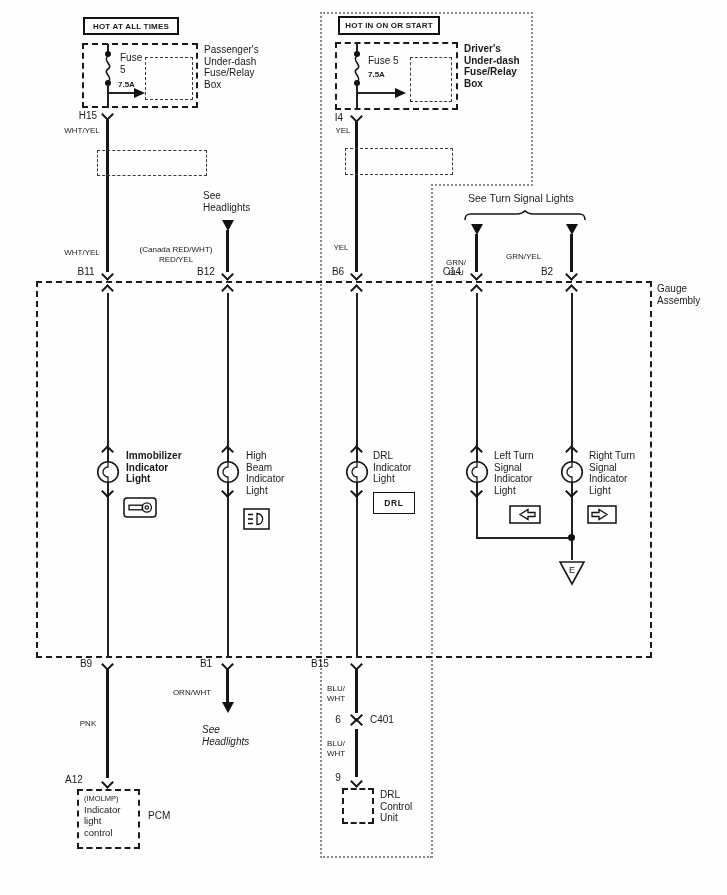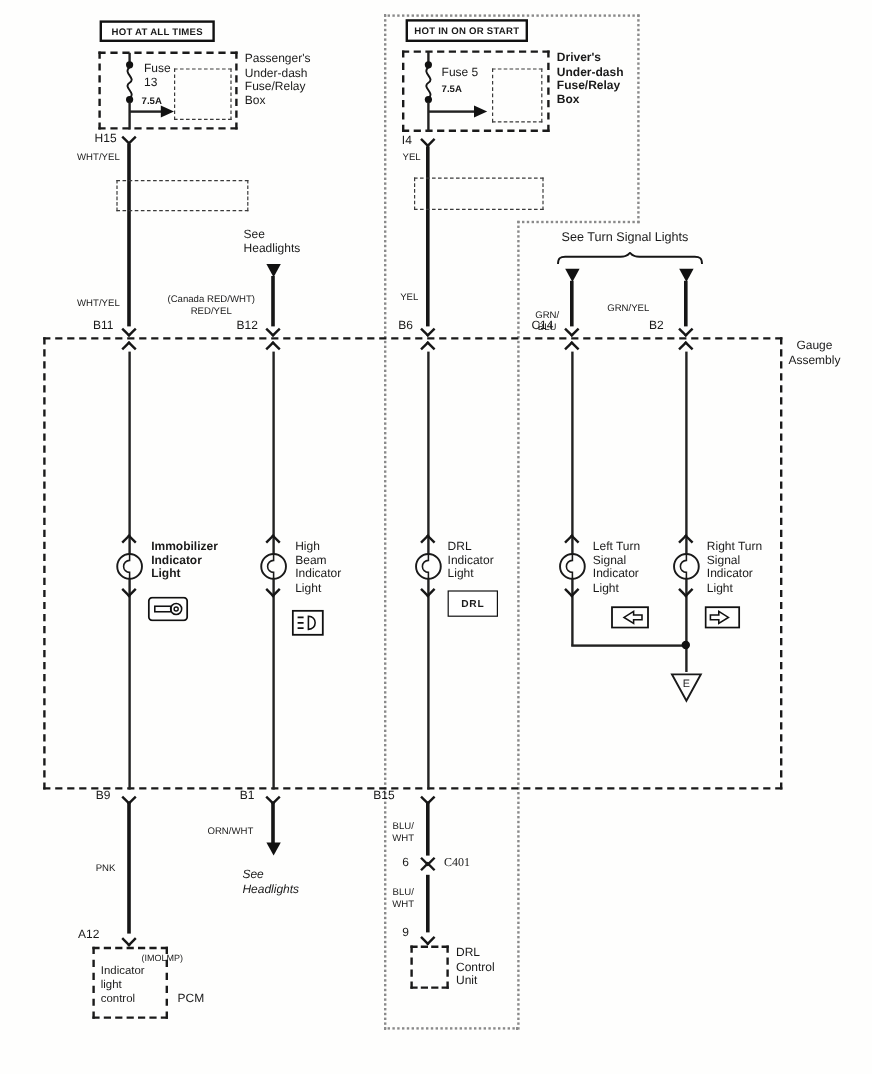--- a/index.html
+++ b/index.html
@@ -28,21 +28,21 @@
   .dot  { position:absolute; width:6px; height:6px; border-radius:50%; background:#111; }
   .jdot { position:absolute; width:7px; height:7px; border-radius:50%; background:#111; }
   .arrd { position:absolute; width:0; height:0; border-left:6px solid transparent;
           border-right:6px solid transparent; border-top:11px solid #111; }
   .arrr { position:absolute; width:0; height:0; border-top:5px solid transparent;
           border-bottom:5px solid transparent; border-left:11px solid #111; }
   .badge { position:absolute; border:1.5px solid #111; background:#fff; display:flex;
            align-items:center; justify-content:center; font-size:8.5px; font-weight:bold; letter-spacing:.6px; }
   svg.icon { position:absolute; }
   .pcmbox { position:absolute; border:2px dashed #1a1a1a; padding:3px 2px 2px 5px; }
-  .sm { font-size:7.5px; line-height:1.3;margin-left:34px; }
+  .sm { font-size:7.5px; line-height:1.3; }
   .ctl { font-size:9.5px; line-height:1.2; white-space:pre-line; }
 </style>
 </head>
 <body>
 
 <div class="canvas">
 
   <div class="dott" style="left:320px;top:12px;width:213px;"></div>
   <div class="dotl" style="left:320px;top:12px;height:846px;"></div>
   <div class="dotl" style="left:531px;top:12px;height:174px;"></div>
@@ -58,21 +58,21 @@
   <div class="wn" style="left:107px;top:44px;height:10px;"></div>
   <div class="dot" style="left:105px;top:51px;"></div>
   <svg class="icon" style="left:101px;top:56px;" width="14" height="26" viewBox="0 0 14 26">
     <path d="M7 0 C1 5 13 9 7 13 C1 17 13 21 7 26" fill="none" stroke="#161616" stroke-width="1.6"></path>
   </svg>
   <div class="dot" style="left:105px;top:80px;"></div>
   <div class="wn" style="left:107px;top:85px;height:23px;"></div>
   <div class="hn" style="left:108px;top:92px;width:28px;"></div>
   <div class="arrr" style="left:134px;top:88px;"></div>
   <div class="t" style="left:120px;top:52px;">Fuse
-13</div>
+5</div>
   <div class="t t8" style="left:118px;top:80px;font-weight:bold;">7.5A</div>
   <div class="t" style="left:204px;top:44px;">Passenger's
 Under-dash
 Fuse/Relay
 Box</div>
 
   <div class="dash" style="left:335px;top:42px;width:123px;height:68px;"></div>
   <div class="dashthin" style="left:410px;top:57px;width:42px;height:45px;"></div>
   <div class="wn" style="left:356px;top:43px;height:10px;"></div>
   <div class="dot" style="left:354px;top:51px;"></div>
@@ -130,21 +130,21 @@
   <div class="t tr" style="left:436px;top:266px;width:32px;">C14</div>
   <div class="t tr" style="left:534px;top:266px;width:26px;">B2</div>
 
   <div class="chv" style="left:103px;top:270px;"></div>
   <div class="chv" style="left:223px;top:270px;"></div>
   <div class="chv" style="left:352px;top:270px;"></div>
   <div class="chv" style="left:472px;top:270px;"></div>
   <div class="chv" style="left:567px;top:270px;"></div>
 
   <div class="dash" style="left:36px;top:281px;width:616px;height:377px;"></div>
-  <div class="t" style="left:657px;top:283px;text-align:center;">Gauge
+  <div class="t" style="left:657px;top:283px;">Gauge
 Assembly</div>
 
   <div class="cha" style="left:103px;top:286px;"></div>
   <div class="cha" style="left:223px;top:286px;"></div>
   <div class="cha" style="left:352px;top:286px;"></div>
   <div class="cha" style="left:472px;top:286px;"></div>
   <div class="cha" style="left:567px;top:286px;"></div>
 
   <div class="wn" style="left:107px;top:293px;height:365px;"></div>
   <div class="wn" style="left:227px;top:293px;height:365px;"></div>
@@ -241,35 +241,35 @@
   <div class="wt" style="left:106px;top:668px;height:110px;"></div>
   <div class="t t8 tr" style="left:74px;top:719px;width:28px;">PNK</div>
   <div class="chv" style="left:103px;top:778px;"></div>
   <div class="t tr" style="left:58px;top:774px;width:32px;">A12</div>
   <div class="pcmbox" style="left:77px;top:789px;width:63px;height:60px;">
     <div class="sm">(IMOLMP)</div>
     <div class="ctl">Indicator
 light
 control</div>
   </div>
-  <div class="t" style="left:148px;top:827px;">PCM</div>
+  <div class="t" style="left:148px;top:810px;">PCM</div>
 
   <div class="wt" style="left:226px;top:668px;height:36px;"></div>
   <div class="arrd" style="left:222px;top:702px;"></div>
   <div class="t t8 tr" style="left:164px;top:688px;width:56px;">ORN/WHT</div>
   <div class="t it" style="left:202px;top:724px;">See
 Headlights</div>
 
   <div class="wt" style="left:355px;top:668px;height:45px;"></div>
   <div class="t t8 tr" style="left:320px;top:684px;width:32px;">BLU/
 WHT</div>
   <div class="chv" style="left:352px;top:711px;"></div>
   <div class="cha" style="left:352px;top:720px;"></div>
   <div class="t tr" style="left:330px;top:714px;width:16px;">6</div>
-  <div class="t" style="left:370px;top:714px;font-family:Liberation Serif, serif;">C401</div>
+  <div class="t" style="left:370px;top:714px;">C401</div>
   <div class="wt" style="left:355px;top:729px;height:48px;"></div>
   <div class="t t8 tr" style="left:320px;top:739px;width:32px;">BLU/
 WHT</div>
   <div class="chv" style="left:352px;top:777px;"></div>
   <div class="t tr" style="left:330px;top:772px;width:16px;">9</div>
   <div class="dash" style="left:342px;top:788px;width:32px;height:36px;"></div>
   <div class="t" style="left:380px;top:789px;">DRL
 Control
 Unit</div>
 

